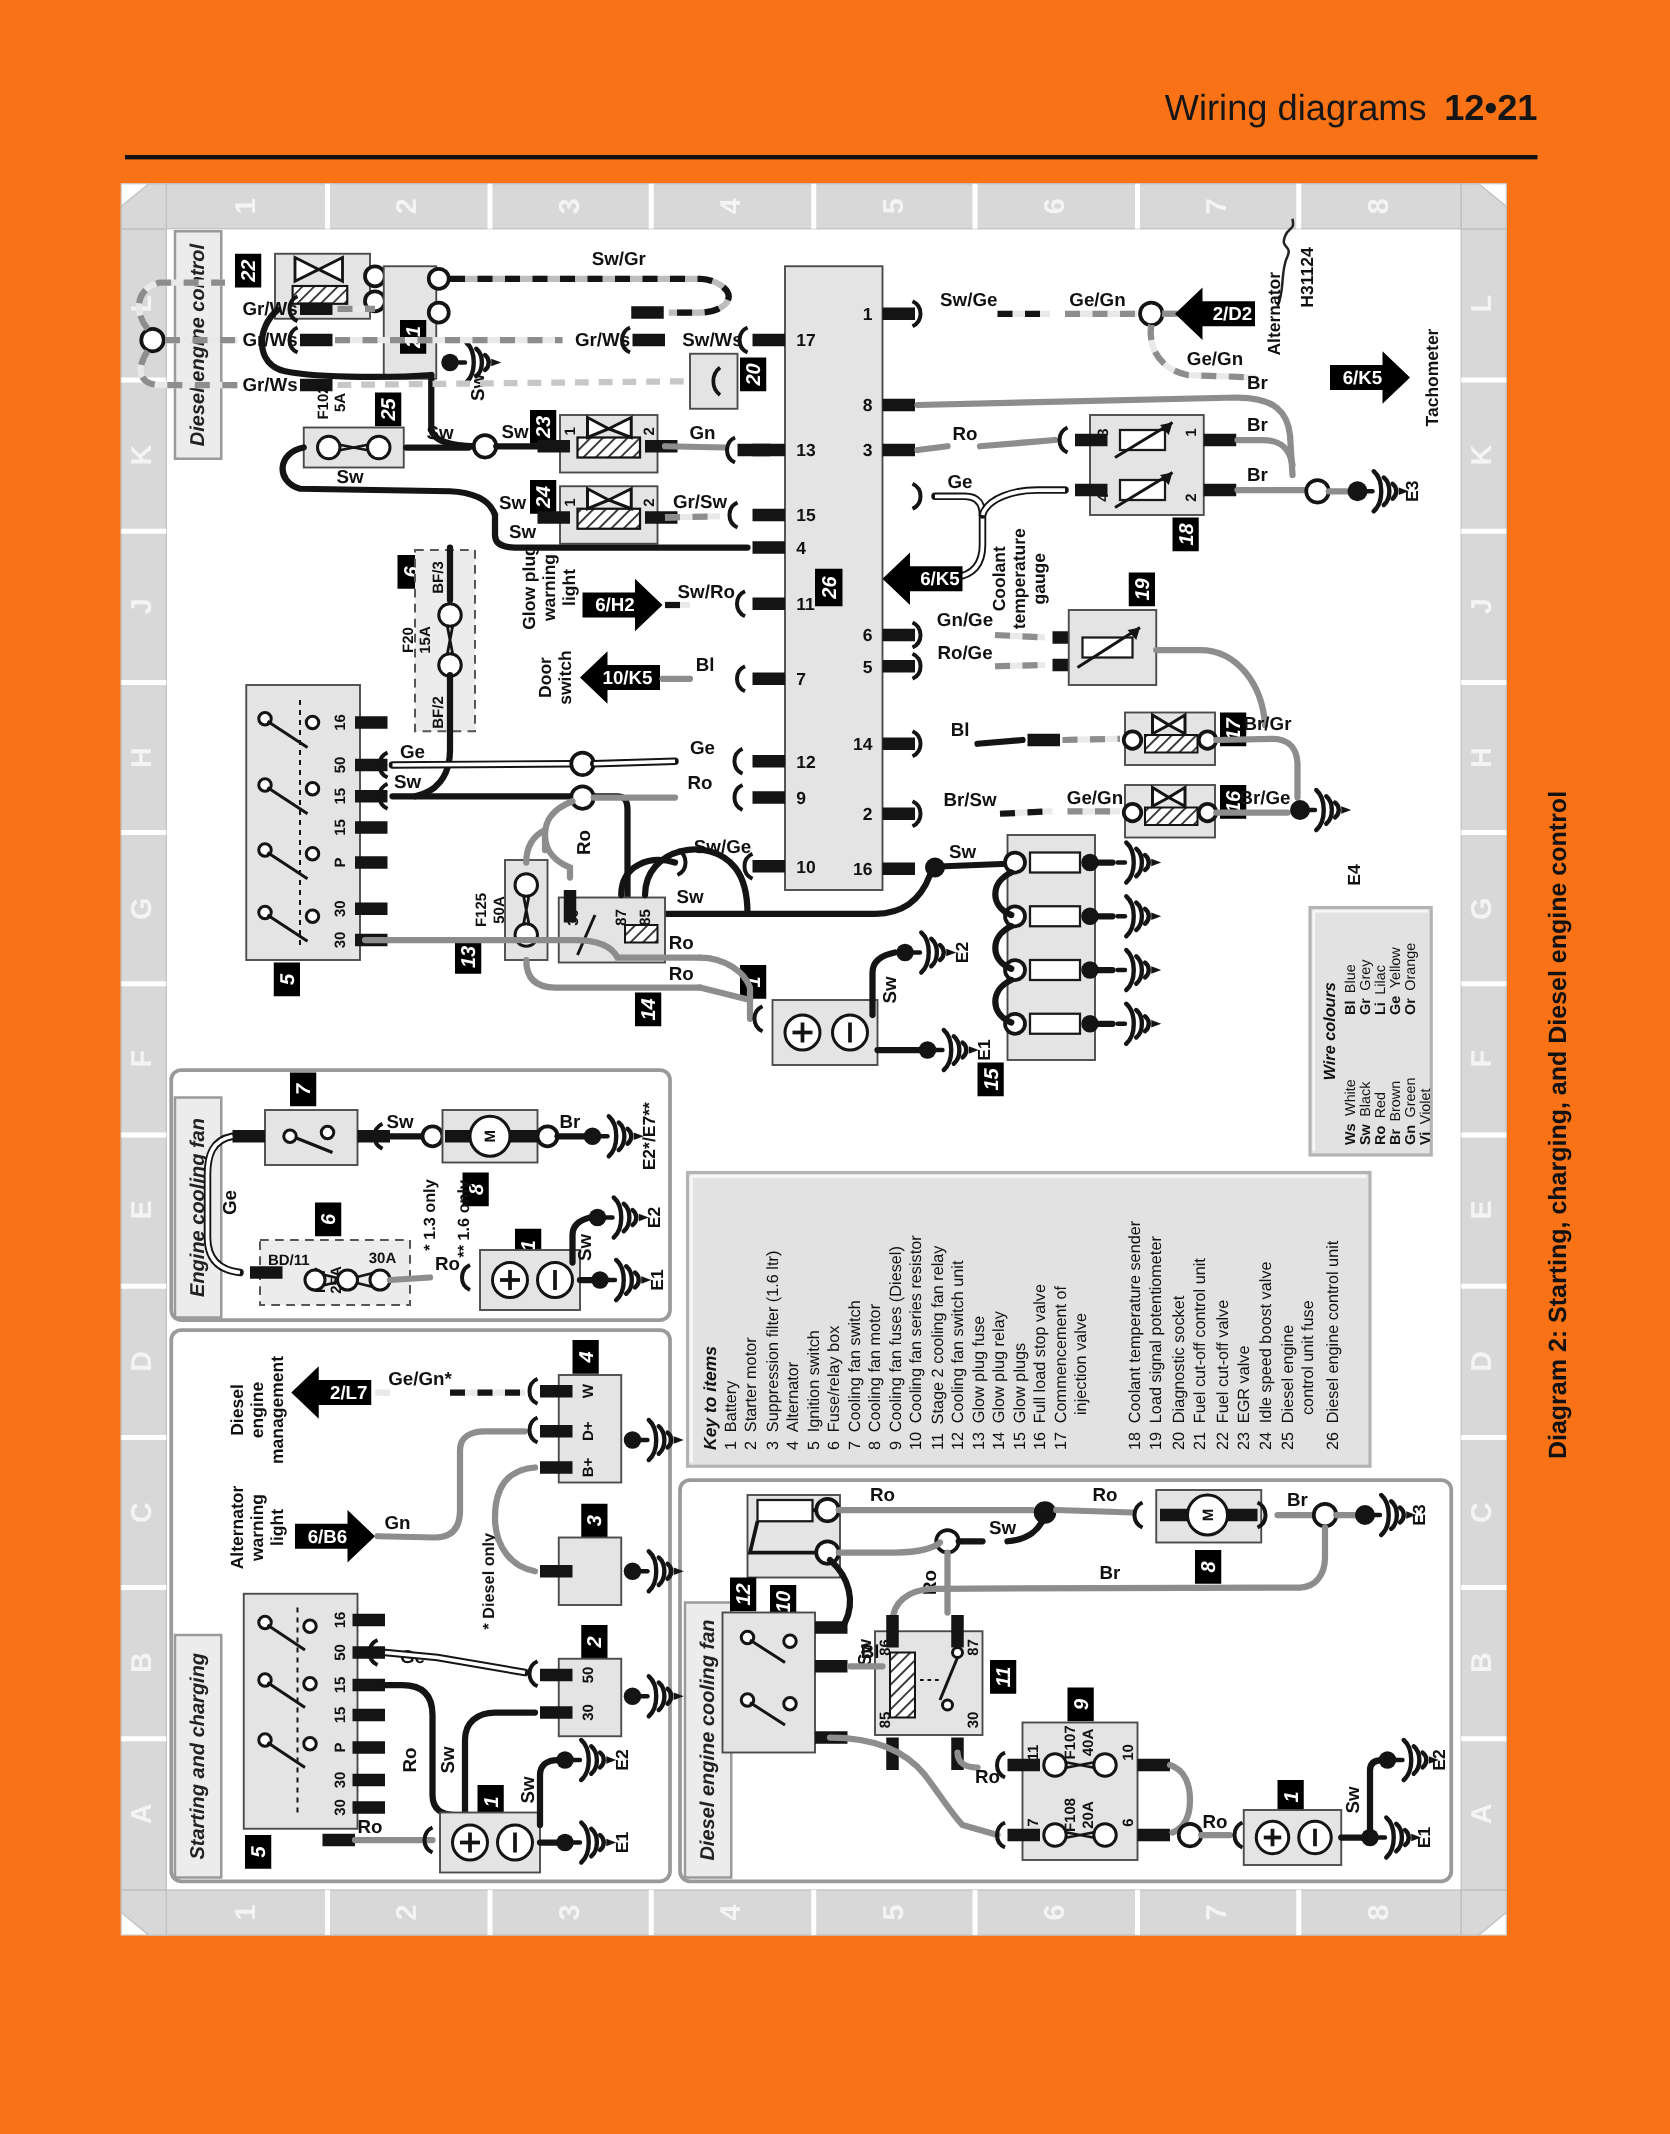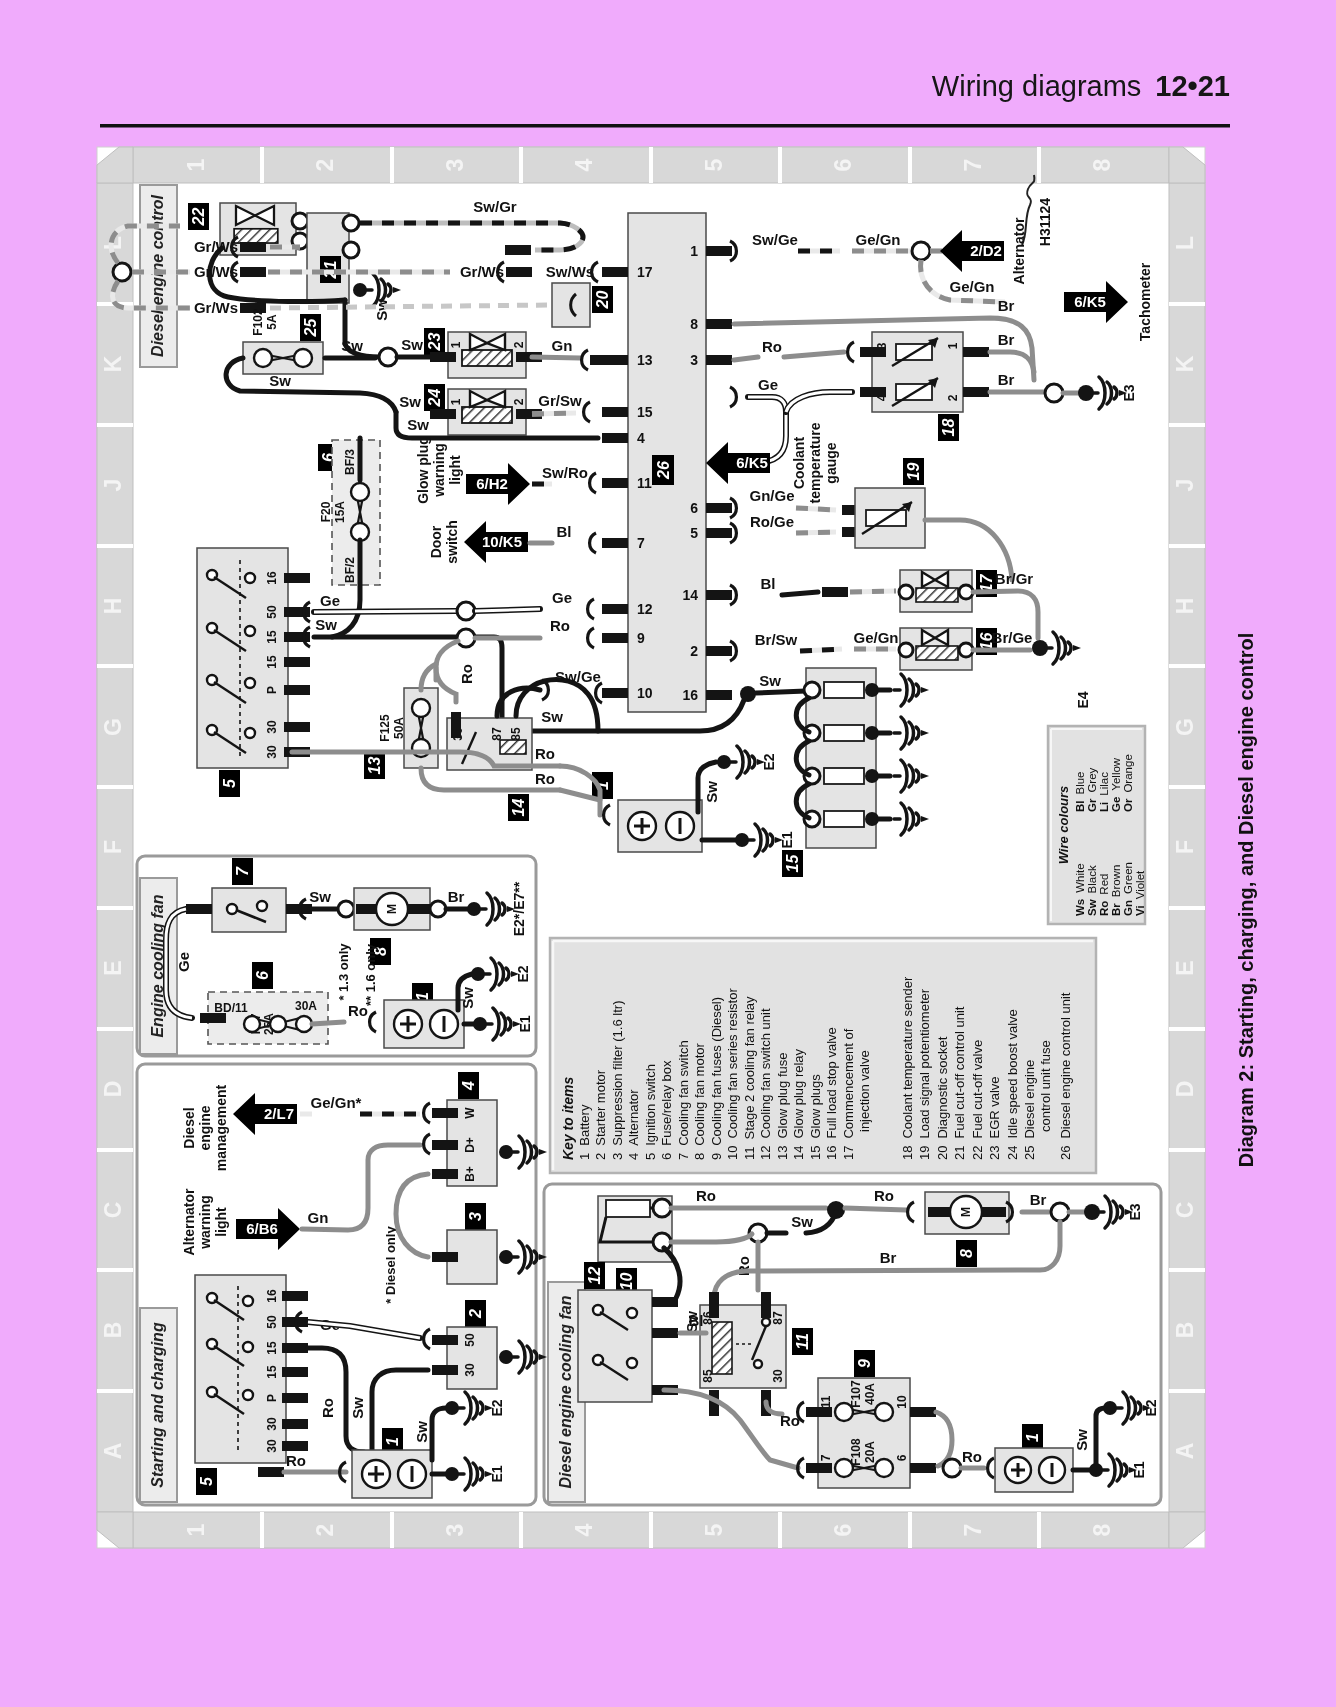--- a/index.html
+++ b/index.html
@@ -1,16 +1,16 @@
 <!DOCTYPE html>
 <html><head>
 <meta charset="utf-8">
 <style>
   html,body{margin:0;padding:0;background:#fff;}
-  #page{position:relative;width:1336px;height:1707px;background:#f0abfc;font-family:"Liberation Sans",sans-serif;overflow:hidden;}
+  #page{position:relative;width:1336px;height:1707px;background:#f97316;font-family:"Liberation Sans",sans-serif;overflow:hidden;}
   svg text{font-family:"Liberation Sans",sans-serif;}
   .hdr{font-size:29px;fill:#161616;}
   .hdrb{font-weight:bold;}
   .grid{font-size:23px;font-weight:bold;fill:#f4f4f4;}
   .seclab{font-size:16px;font-weight:bold;font-style:italic;fill:#222;}
   .cap{font-size:20px;font-weight:bold;fill:#111;}
   .wlab{font-size:15px;font-weight:bold;fill:#111;}
   .pinv{font-size:12px;font-weight:bold;fill:#111;}
   .pinh{font-size:14px;font-weight:bold;fill:#111;}
   .bnum{font-size:16px;font-weight:bold;font-style:italic;fill:#fff;}

